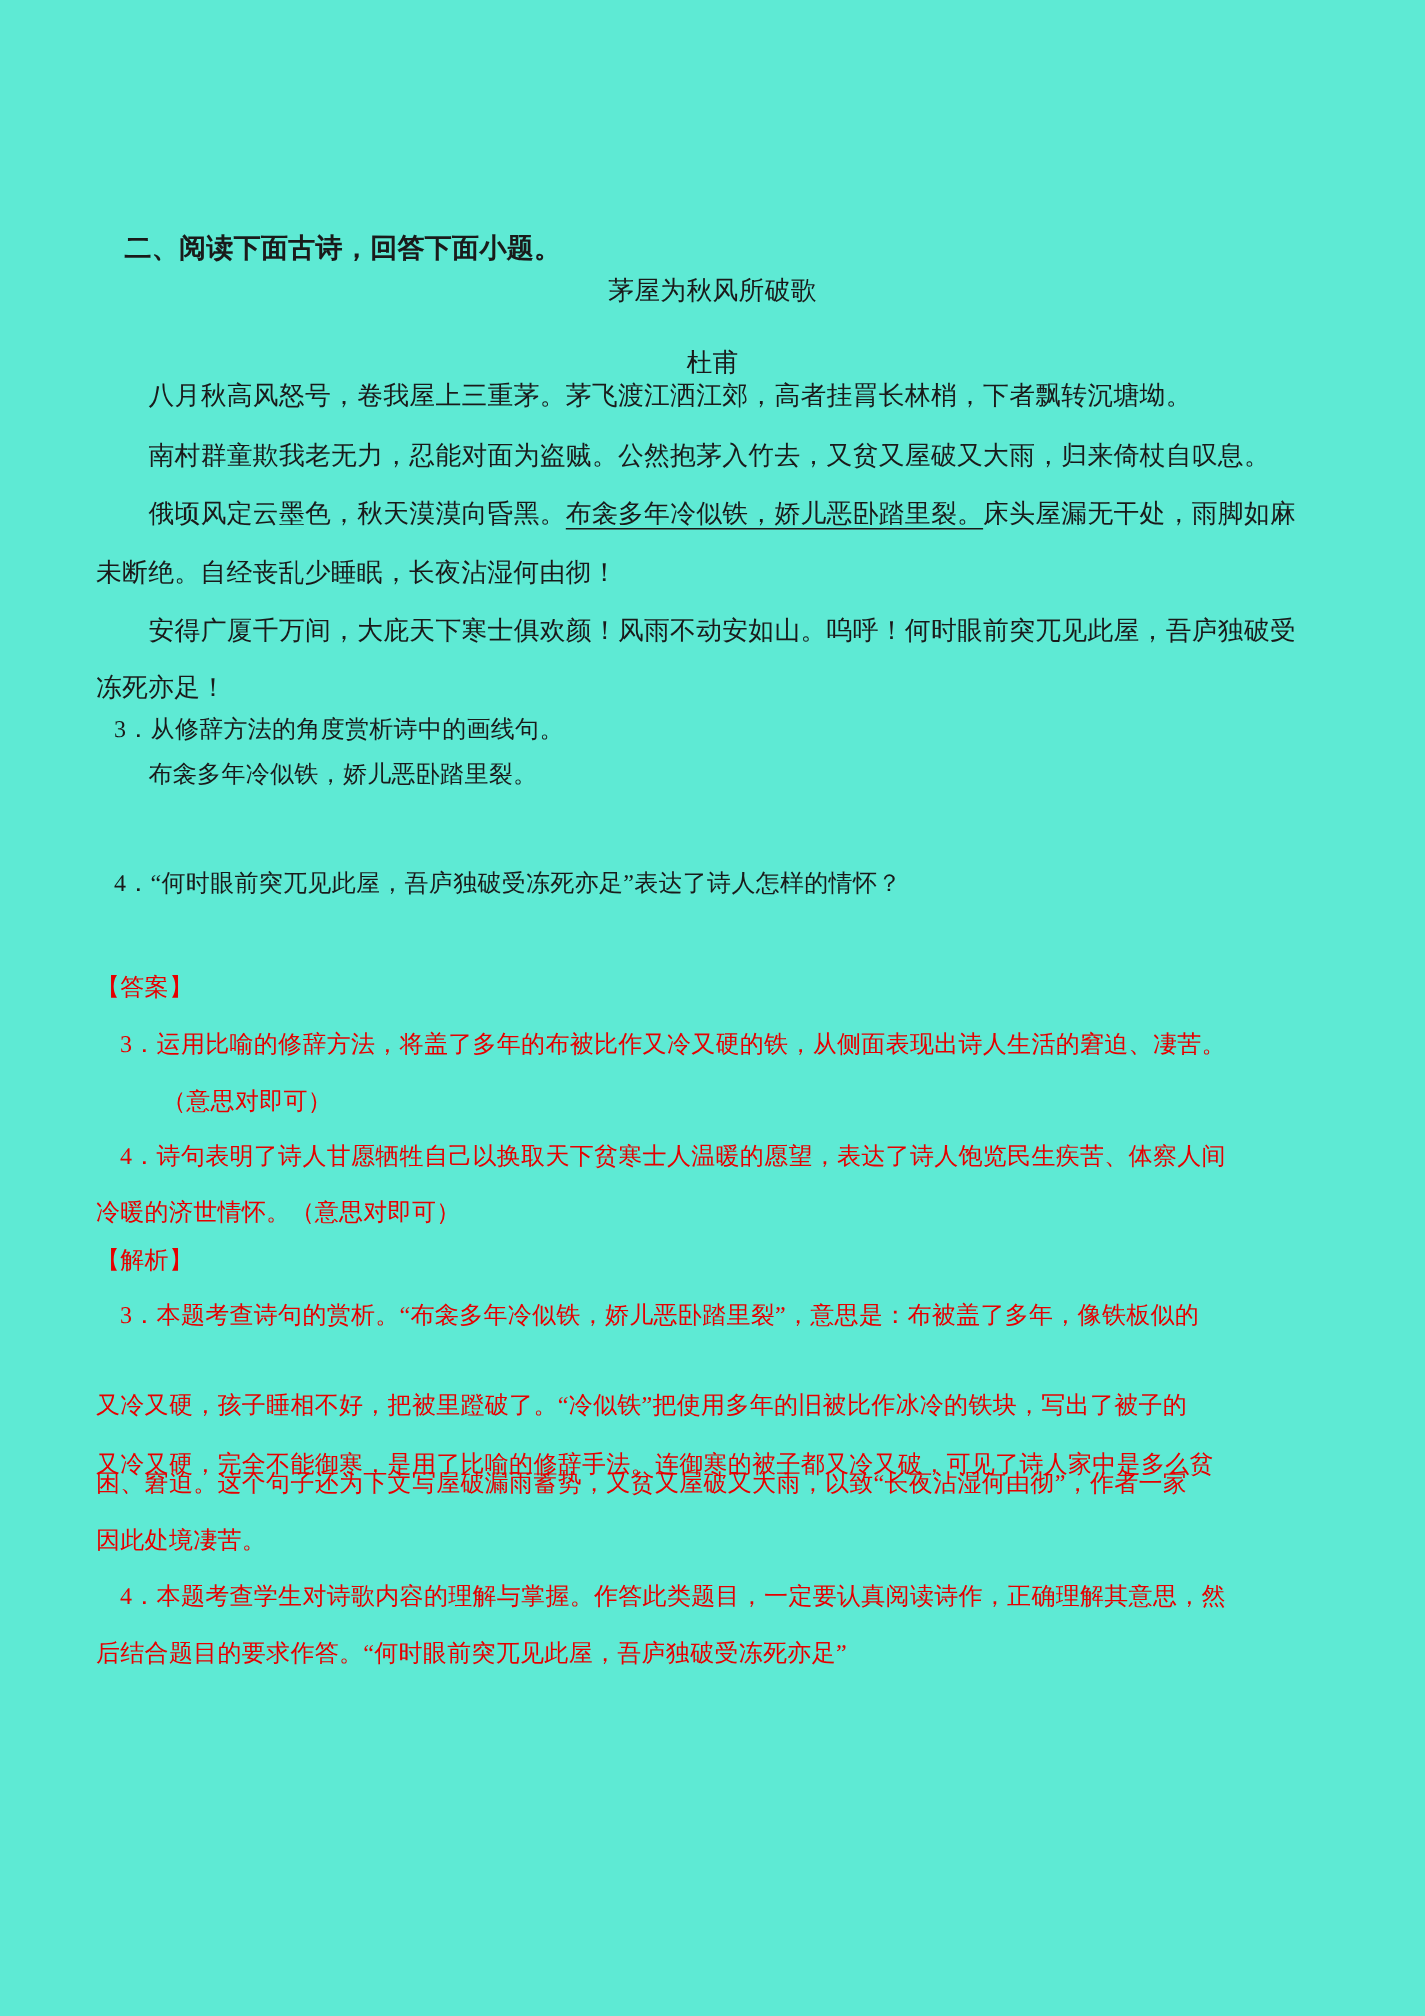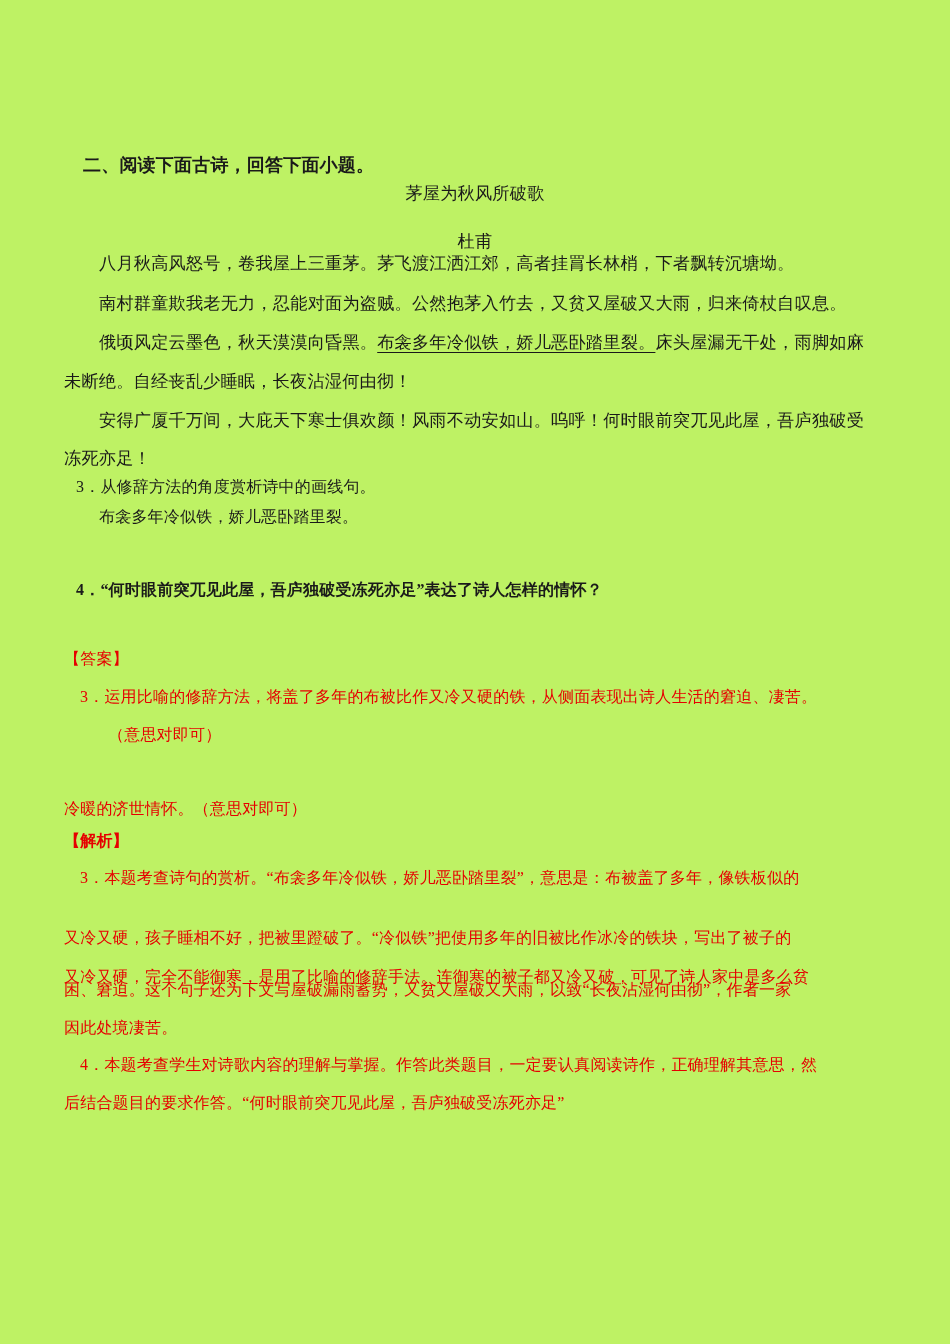--- a/index.html
+++ b/index.html
@@ -11,21 +11,21 @@
     width: 950px;
     height: 1344px;
     position: relative;
     overflow: hidden;
     font-family: "Liberation Serif", "DejaVu Serif", serif;
     color: var(--text, #1a1a1a);
   }
   .page {
     position: absolute;
     inset: 0;
-    background: #bef264;
+    background: #5eead4;
   }
   .content {
     position: absolute;
     left: 64px;
     top: 0;
     width: 822px;
     height: 1344px;
   }
   .line {
     position: absolute;
@@ -74,28 +74,29 @@
     <div class="line poem indent-2em" style="top:291px;">南村群童欺我老无力，忍能对面为盗贼。公然抱茅入竹去，又贫又屋破又大雨，归来倚杖自叹息。</div>
     <div class="line poem indent-2em" style="top:330px;">
       <span>俄顷风定云墨色，秋天漠漠向昏黑。</span><span class="underline-seg">布衾多年冷似铁，娇儿恶卧踏里裂。</span><span>床头屋漏无干处，雨脚如麻</span>
     </div>
     <div class="line poem" style="top:369px;">未断绝。自经丧乱少睡眠，长夜沾湿何由彻！</div>
     <div class="line poem indent-2em" style="top:408px;">安得广厦千万间，大庇天下寒士俱欢颜！风雨不动安如山。呜呼！何时眼前突兀见此屋，吾庐独破受</div>
     <div class="line poem" style="top:446px;">冻死亦足！</div>
 
     <div class="line indent-q" style="top:474px;">3．从修辞方法的角度赏析诗中的画线句。</div>
     <div class="line indent-2em" style="top:504px;">布衾多年冷似铁，娇儿恶卧踏里裂。</div>
-    <div class="line indent-q" style="top:577px;font-weight:bold;">4．“何时眼前突兀见此屋，吾庐独破受冻死亦足”表达了诗人怎样的情怀？</div>
+    <div class="line indent-q" style="top:577px;">4．“何时眼前突兀见此屋，吾庐独破受冻死亦足”表达了诗人怎样的情怀？</div>
 
     <div class="line red" style="top:646px;">【答案】</div>
     <div class="line red indent-n" style="top:684px;">3．运用比喻的修辞方法，将盖了多年的布被比作又冷又硬的铁，从侧面表现出诗人生活的窘迫、凄苦。</div>
     <div class="line red" style="top:722px;margin-left:44px;">（意思对即可）</div>
+    <div class="line red indent-n" style="top:759px;">4．诗句表明了诗人甘愿牺牲自己以换取天下贫寒士人温暖的愿望，表达了诗人饱览民生疾苦、体察人间</div>
     <div class="line red" style="top:796px;">冷暖的济世情怀。（意思对即可）</div>
 
-    <div class="line red" style="top:828px;font-weight:bold;">【解析】</div>
+    <div class="line red" style="top:828px;">【解析】</div>
     <div class="line red indent-n" style="top:865px;">3．本题考查诗句的赏析。“布衾多年冷似铁，娇儿恶卧踏里裂”，意思是：布被盖了多年，像铁板似的</div>
     <div class="line red" style="top:925px;">又冷又硬，孩子睡相不好，把被里蹬破了。“冷似铁”把使用多年的旧被比作冰冷的铁块，写出了被子的</div>
     <div class="line red" style="top:940px;margin-top:24px;">又冷又硬，完全不能御寒，是用了比喻的修辞手法。连御寒的被子都又冷又破，可见了诗人家中是多么贫</div>
     <div class="line red" style="top:977px;">困、窘迫。这个句子还为下文写屋破漏雨蓄势，又贫又屋破又大雨，以致“长夜沾湿何由彻”，作者一家</div>
     <div class="line red" style="top:1015px;">因此处境凄苦。</div>
     <div class="line red indent-n" style="top:1052px;">4．本题考查学生对诗歌内容的理解与掌握。作答此类题目，一定要认真阅读诗作，正确理解其意思，然</div>
     <div class="line red" style="top:1090px;">后结合题目的要求作答。“何时眼前突兀见此屋，吾庐独破受冻死亦足”</div>
 
   </div>
 </div>

